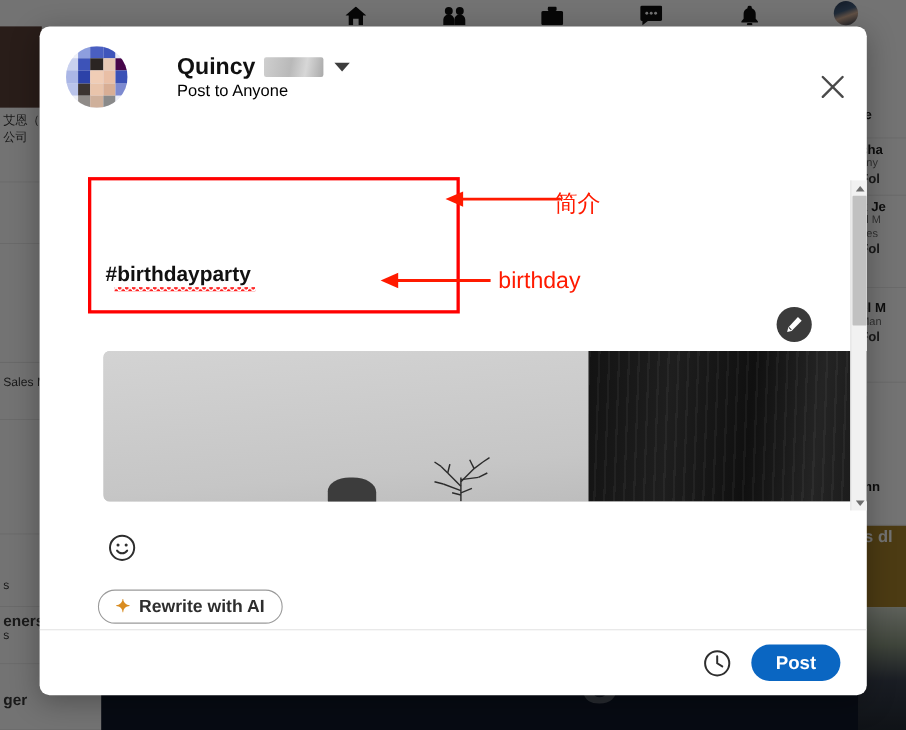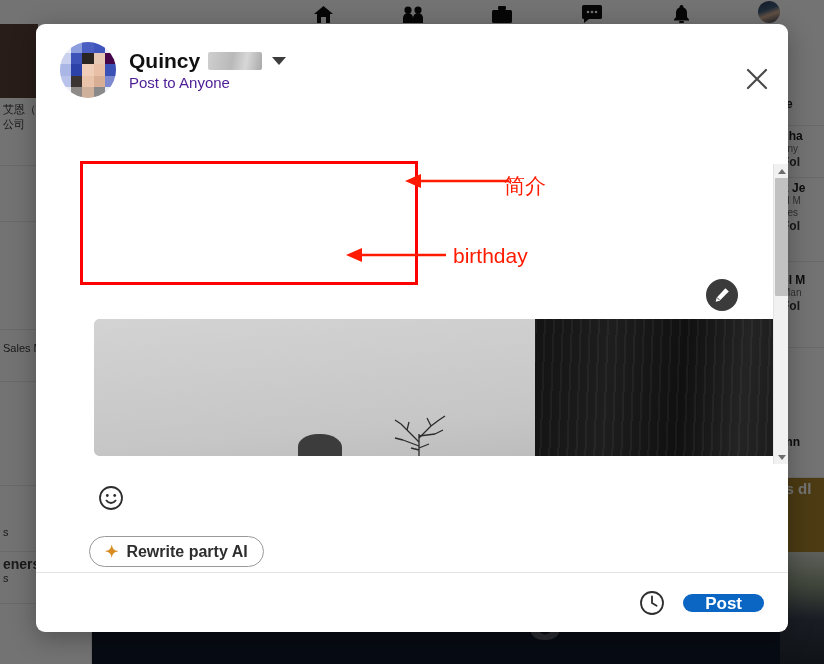--- a/index.html
+++ b/index.html
@@ -94,29 +94,29 @@
 
   .modal-header {
     position: absolute; left: 24px; top: 18px; display: flex; align-items: center; gap: 13px;
   }
   .avatar-mosaic {
     width: 56px; height: 56px; border-radius: 50%; overflow: hidden;
     position: relative; background: #e8eaf4;
     display: grid; grid-template-columns: repeat(5,1fr); grid-template-rows: repeat(5,1fr);
   }
   .avatar-mosaic i { display: block; }
-  .hdr-txt { display: flex; flex-direction: column; gap: 1px; }
+  .hdr-txt { display: flex; flex-direction: column; gap: 1px; margin-left: 32px; }
   .hdr-row1 { display: flex; align-items: center; gap: 8px; }
   .hdr-name { font-size: 21px; font-weight: 700; color: #111; line-height: 24px; }
   .hdr-redact {
     width: 54px; height: 18px; border-radius: 2px;
     background: linear-gradient(100deg,#cfcfcf 0%,#b9b9b9 45%,#d7d7d7 70%,#a9a9a9 100%);
   }
   .hdr-caret { width: 0; height: 0; border-left: 7px solid transparent; border-right: 7px solid transparent; border-top: 8px solid #3d3d3d; margin-left: 2px; }
-  .hdr-sub { font-size: 15px; color: #4c1d95; line-height: 18px; }
+  .hdr-sub { font-size: 15px; color: #000000; line-height: 18px; }
 
   
   .redbox {
     position: absolute; left: 44px; top: 137px; width: 338px; height: 124px;
     border: 3px solid #ff0000; background: #fff;
   }
   .editor-line1 {
     position: absolute; left: 60px; top: 151px; width: 300px;
     font-size: 19px; color: #3b3b3b; line-height: 26px;
   }
@@ -175,21 +175,21 @@
   .ai-star { color: #d98c20; font-size: 16px; line-height: 1; }
 
   .modal-footer {
     position: absolute; left: 0; right: 0; bottom: 0; height: 60px;
     border-top: 1px solid #e4e4e4; display: flex; align-items: center;
     justify-content: flex-end; gap: 18px; padding-right: 24px;
   }
   .clock-btn { width: 26px; height: 26px; cursor: pointer; background: transparent; border: none; padding: 0; }
   .post-btn {
     background: #0a66c2; color: #fff; border: none; border-radius: 18px;
-    height: 18px; padding: 0 22px; font-size: 17px; font-weight: 700; cursor: pointer;
+    height: 33px; padding: 0 22px; font-size: 17px; font-weight: 700; cursor: pointer;
     font-family: "Liberation Sans", sans-serif;
     text-align: right;
   }
 
   
   .mscroll {
     position: absolute; right: 0; top: 140px; width: 15px; height: 300px;
     background: #f1f1f1; border-left: 1px solid #e3e3e3;
   }
   .mscroll .arrow { position: absolute; left: 0; width: 15px; height: 14px; display: flex; align-items: center; justify-content: center; cursor: pointer; }
@@ -257,20 +257,23 @@
     <div class="bg-lcard" style="top:330px;height:52px;">
       <div style="padding-top:8px">Sales M</div>
     </div>
     <div class="bg-lcard" style="top:382px;height:104px;"></div>
     <div class="bg-lcard" style="top:486px;height:66px;">
       <div style="padding-top:36px">s</div>
     </div>
     <div class="bg-lcard" style="top:552px;height:52px;font-weight:700;font-size:14px;">
       <div>eners</div>
       <div style="font-weight:400;font-size:11px;">s</div>
+    </div>
+    <div class="bg-lcard" style="top:604px;height:60px;font-weight:700;font-size:14px;">
+      <div style="padding-top:20px">ger</div>
     </div>
 
     <div class="bg-right-col"></div>
 
     <div class="bg-rcard" style="top:80px;height:46px;">
       <div class="rc-t1" style="padding-top:14px">fe</div>
     </div>
     <div class="bg-rcard" style="top:126px;height:52px;">
       <div class="rc-t1">cha</div>
       <div class="rc-t2">any</div>
@@ -340,20 +343,21 @@
         <div class="hdr-row1">
           <span class="hdr-name">Quincy</span>
           <span class="hdr-redact"></span>
           <span class="hdr-caret"></span>
         </div>
         <span class="hdr-sub">Post to Anyone</span>
       </div>
     </div>
 
     <div class="redbox"></div>
+    <div class="editor-line2"><span class="sq">#birthdayparty</span></div>
 
     <svg class="ann" style="left:365px;top:146px;" width="110" height="22">
       <path d="M108 11 H16" stroke="#ff1a00" stroke-width="2.6"></path>
       <path d="M4 11 L20 4 L20 18 Z" fill="#ff1a00"></path>
     </svg>
     <div class="ann-label" style="left:468px;top:150px;">简介</div>
 
     <svg class="ann" style="left:306px;top:220px;" width="106" height="22">
       <path d="M104 11 H16" stroke="#ff1a00" stroke-width="2.6"></path>
       <path d="M4 11 L20 4 L20 18 Z" fill="#ff1a00"></path>
@@ -396,21 +400,21 @@
       <svg width="26" height="26" viewBox="0 0 26 26">
           <circle cx="13" cy="13" r="11" fill="none" stroke="#2e2e2e" stroke-width="1.8"></circle>
           <circle cx="9.3" cy="10.5" r="1.4" fill="#2e2e2e"></circle>
           <circle cx="16.7" cy="10.5" r="1.4" fill="#2e2e2e"></circle>
           <path d="M8.4 15.6a5.6 5.6 0 0 0 9.2 0" stroke="#2e2e2e" stroke-width="1.8" fill="none" stroke-linecap="round"></path>
         </svg>
     </button>
 
     <button class="ai-btn">
       <span class="ai-star">✦</span>
-      <span>Rewrite party AI</span>
+      <span>Rewrite with AI</span>
     </button>
 
     <div class="modal-footer">
       <button class="clock-btn">
         <svg width="26" height="26" viewBox="0 0 26 26">
             <circle cx="13" cy="13" r="11" fill="none" stroke="#2e2e2e" stroke-width="1.8"></circle>
             <path d="M13 6.5V13l4.6 2.8" stroke="#2e2e2e" stroke-width="1.8" fill="none" stroke-linecap="round"></path>
           </svg>
       </button>
       <button class="post-btn">Post</button>

